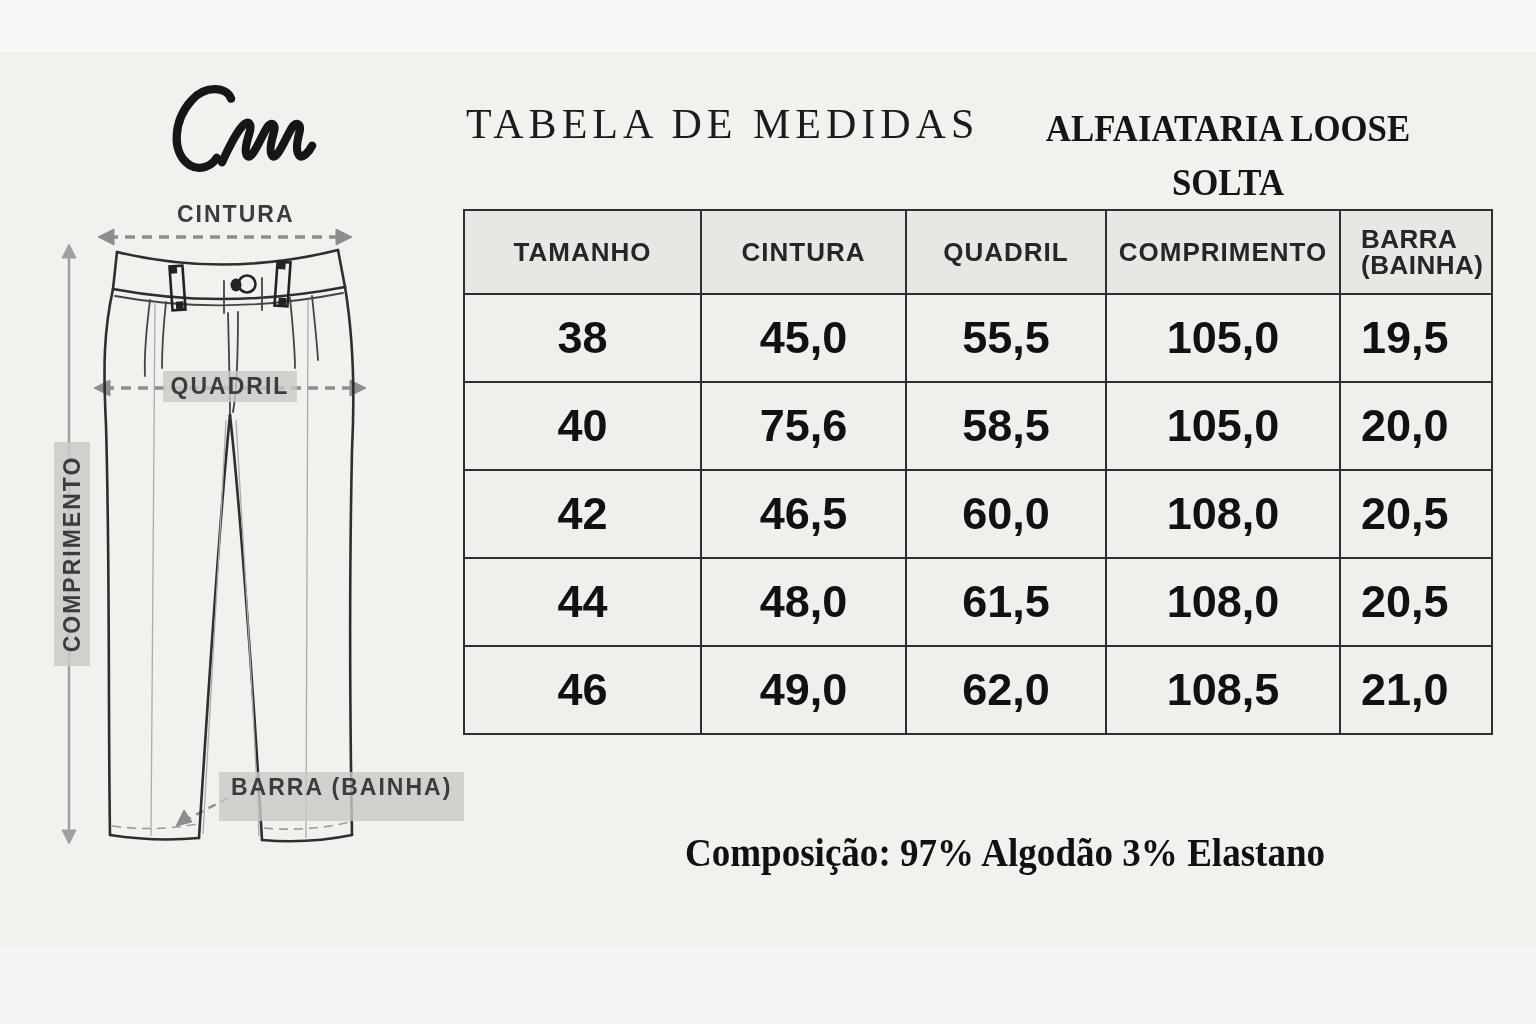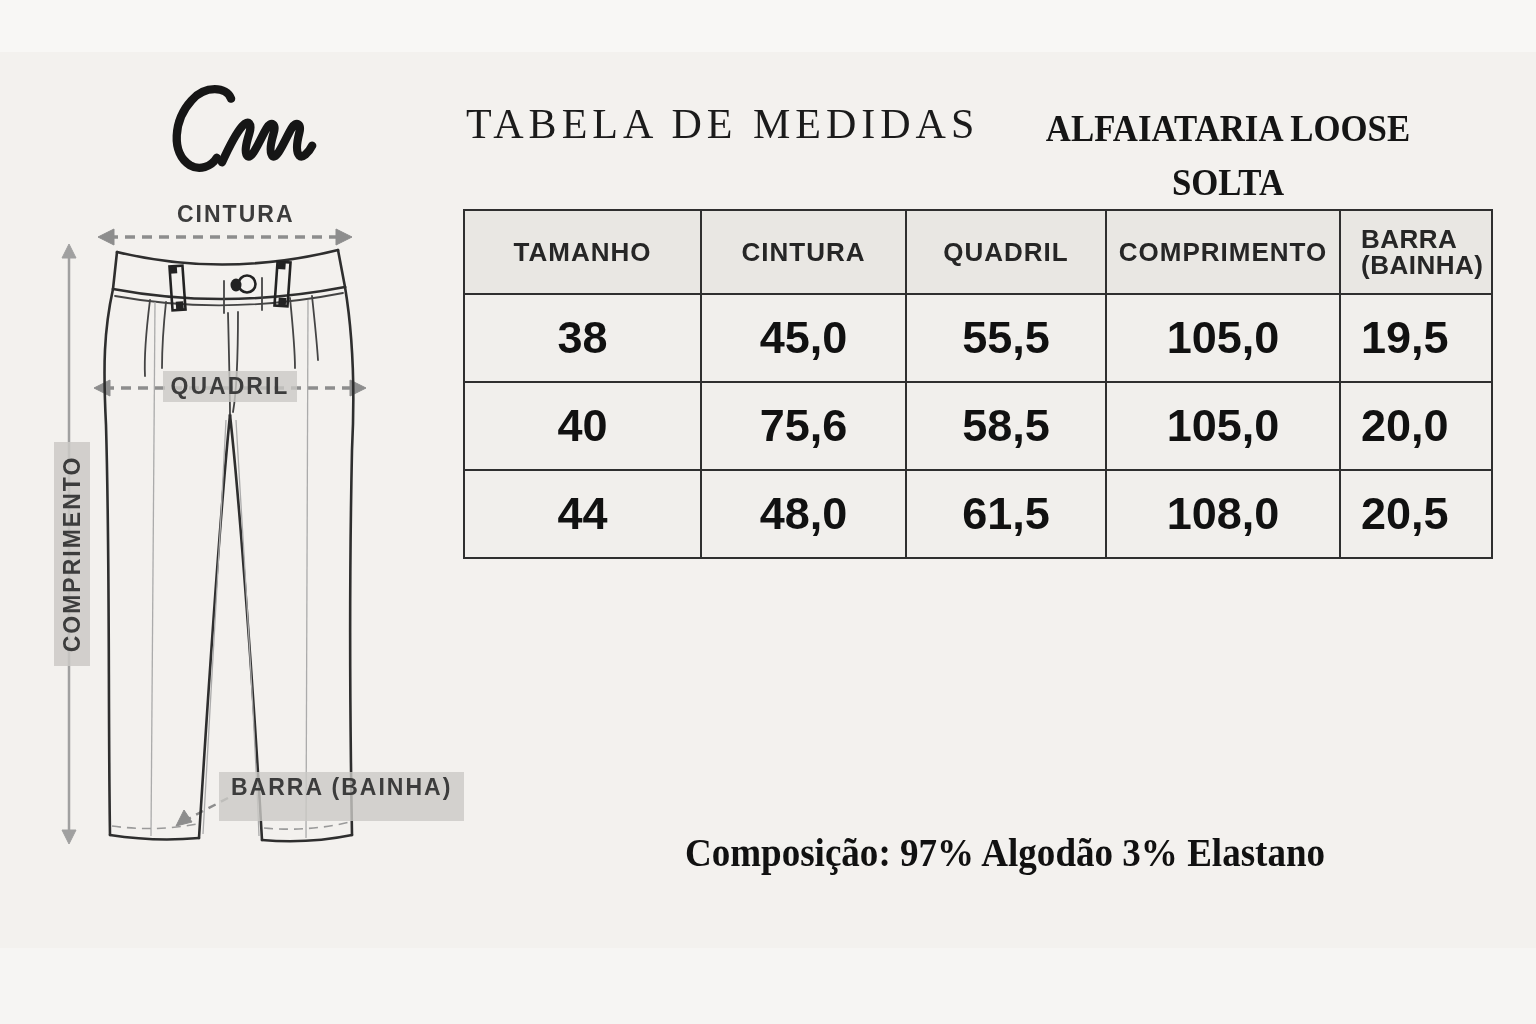--- a/index.html
+++ b/index.html
@@ -203,22 +203,36 @@
       <td class="col-hem">19,5</td>
     </tr>
     <tr>
       <td>40</td>
       <td>75,6</td>
       <td>58,5</td>
       <td>105,0</td>
       <td class="col-hem">20,0</td>
     </tr>
     <tr>
+      <td>42</td>
+      <td>46,5</td>
+      <td>60,0</td>
+      <td>108,0</td>
+      <td class="col-hem">20,5</td>
+    </tr>
+    <tr>
       <td>44</td>
       <td>48,0</td>
       <td>61,5</td>
       <td>108,0</td>
       <td class="col-hem">20,5</td>
     </tr>
+    <tr>
+      <td>46</td>
+      <td>49,0</td>
+      <td>62,0</td>
+      <td>108,5</td>
+      <td class="col-hem">21,0</td>
+    </tr>
   </tbody>
 </table>
 
 <div class="composition">Composição: 97% Algodão 3% Elastano</div>
 
 </body></html>

